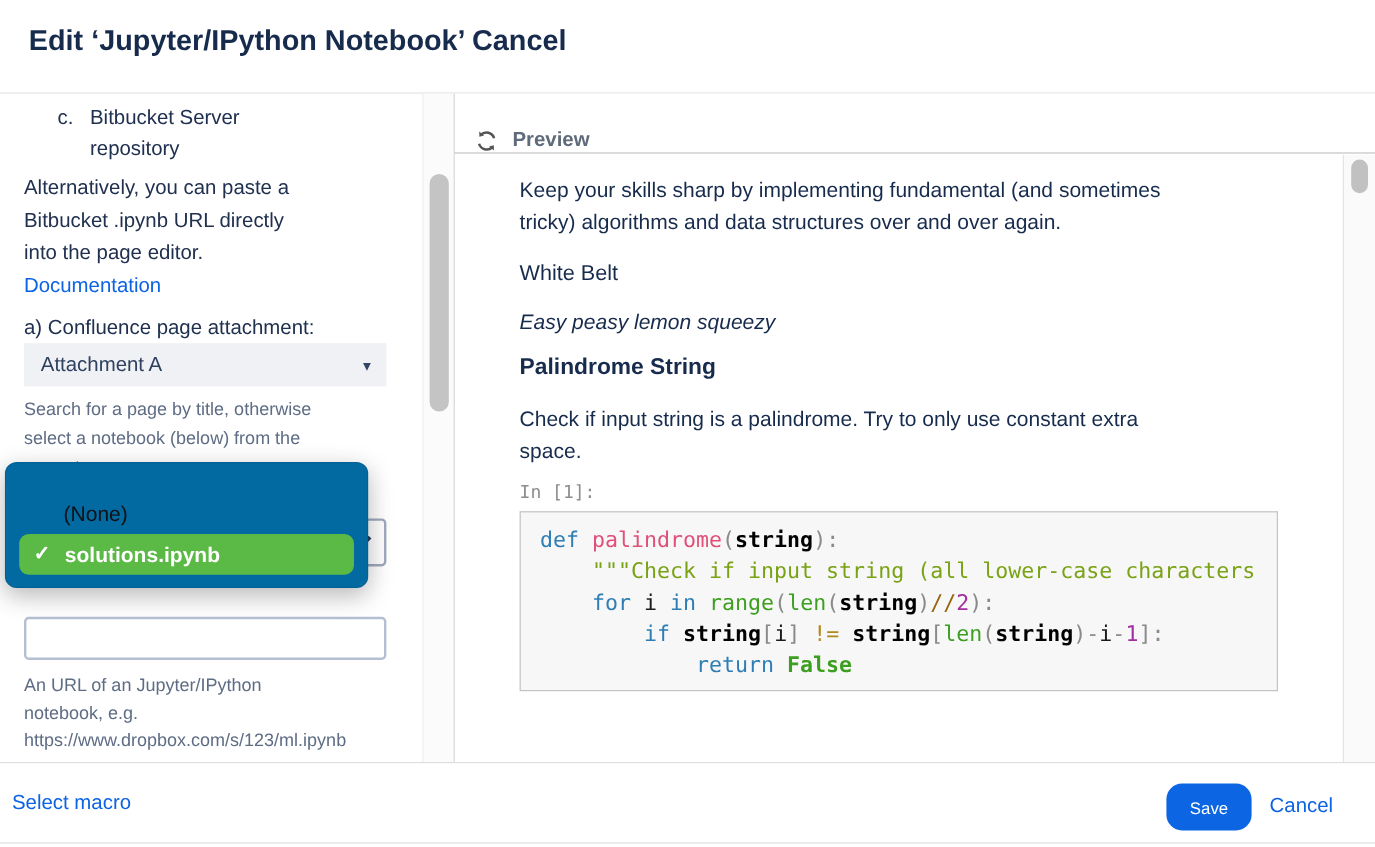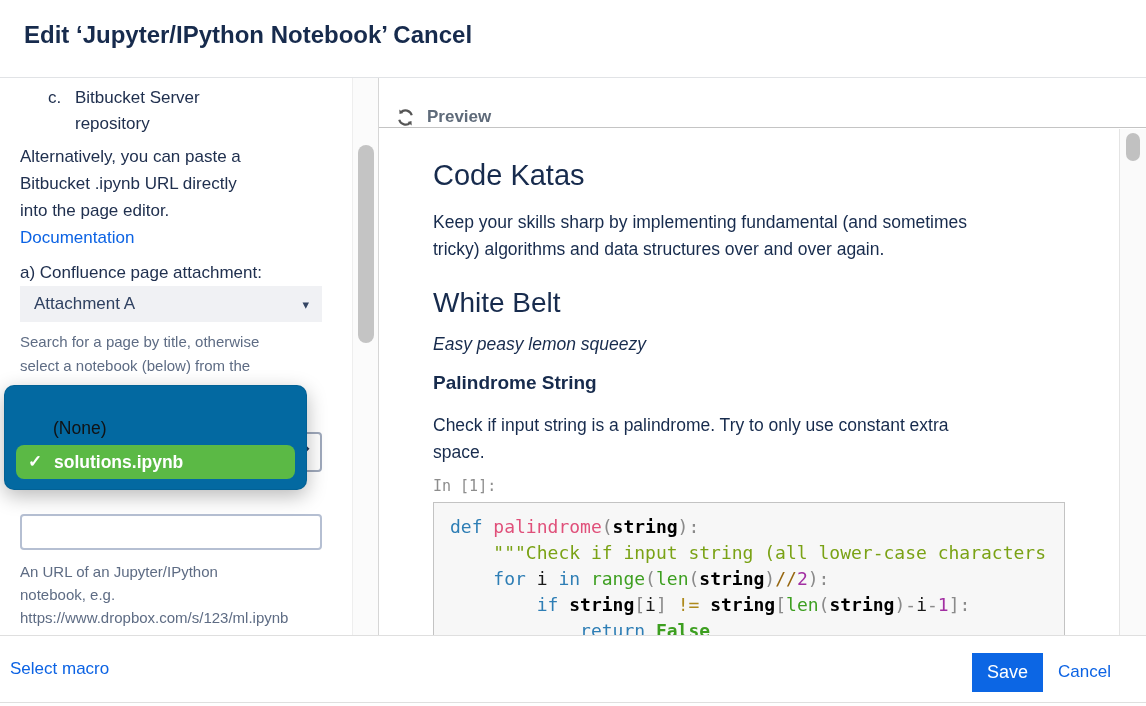--- a/index.html
+++ b/index.html
@@ -44,39 +44,39 @@
 
   
   .preview-panel{position:absolute;left:378px;top:78px;width:768px;height:557px;background:#fff;border-left:1px solid #D6D6D6}
   .preview-header{height:50px;display:flex;align-items:flex-end;gap:12px;padding-left:17px;border-bottom:1px solid #C4C4C4}
   .preview-label{font-size:17px;font-weight:700;color:#5F6B7A}
   .preview-scrollbar{position:absolute;right:0;top:51px;bottom:0;width:27px;background:#FAFAFA;border-left:1px solid #E4E4E4}
   .preview-scrollbar .thumb{position:absolute;left:6px;top:4px;width:14px;height:28px;border-radius:7px;background:#C1C1C1}
   .preview-content{position:absolute;left:0;top:51px;right:28px;bottom:0;overflow:hidden;padding-left:54px;color:var(--heading_navy)}
   .pv-h1{margin-top:28px;font-size:29px;line-height:36px;font-weight:500}
   .pv-p{margin-top:16px;font-size:17.5px;line-height:27px}
-  .pv-h2{margin-top:24px;font-size:28px;line-height:32px;font-weight:500}
+  .pv-h2{margin-top:12px;font-size:18px;line-height:32px;font-weight:500}
   .pv-em{margin-top:13px;font-size:17.5px;line-height:24px;font-style:italic}
   .pv-h3{margin-top:15px;font-size:19px;line-height:24px;font-weight:700}
   .pv-desc{margin-top:17px;font-size:17.5px;line-height:27px}
   .cell-prompt{margin-top:10px;font-family:"DejaVu Sans Mono",monospace;font-size:15px;line-height:20px;color:#8D8D8D}
   .codeblock{margin-top:6px;width:632px;height:150px;background:#F7F7F7;border:1px solid #C3C3C3;
     padding:11px 0 0 16px;font-family:"DejaVu Sans Mono",monospace;font-size:18px;line-height:26px;
     white-space:pre;overflow:hidden;color:#1A1A1A}
   .kw{color:var(--code_keyword)} .fn{color:var(--code_function)} .str{color:var(--code_string)}
   .bi{color:var(--code_builtin)} .num{color:var(--code_number)} .op{color:var(--code_operator)}
   .op2{color:#96660F} .p{color:var(--code_punct)} .var{color:#000;font-weight:bold}
   .bool{color:var(--code_builtin);font-weight:bold}
 
   
   .footer{position:absolute;left:0;top:635px;width:1146px;height:68px;background:#fff;
     border-top:1px solid #DFDFDF;border-bottom:1px solid #DFDFDF}
   .select-macro{position:absolute;left:10px;top:23px;font-size:17px;color:var(--link_blue);text-decoration:none;cursor:pointer}
   .save-btn{position:absolute;left:972px;top:17px;width:71px;height:39px;background:var(--accent_blue);
-    color:#fff;border:none;border-radius:0;font-size:18px;font-family:"Liberation Sans",sans-serif;cursor:pointer}
+    color:#fff;border:none;border-radius:13px;font-size:14px;font-family:"Liberation Sans",sans-serif;cursor:pointer}
   .cancel-link{position:absolute;left:1058px;top:26px;font-size:17px;color:var(--link_blue);text-decoration:none;cursor:pointer}
 
   
   .dropdown-popup{position:absolute;left:4px;top:385px;width:303px;background:#0369a1;border-radius:10px;
     padding:25px 0 10px;box-shadow:0 6px 20px rgba(0,0,0,.28);border:1px solid rgba(0,0,0,.07);z-index:10}
   .dd-item{height:34px;line-height:34px;padding-left:48px;font-size:17.5px;color:#101214;cursor:pointer}
   .dd-item.selected{margin:0 11px;padding-left:0;border-radius:8px;background:var(--selected_green);
     color:#fff;font-weight:700;display:flex;align-items:center}
   .dd-item.selected .check{width:38px;text-align:center;font-size:17px;font-weight:700;flex:none}
 </style>
@@ -123,21 +123,20 @@
   <div class="preview-header">
     <svg width="19" height="19" viewBox="0 0 20 20">
       <path d="M16.6 7.6 A7 7 0 0 0 5.0 4.5" stroke="#555" stroke-width="2.2" fill="none"></path>
       <path d="M7.8 5.2 L3.7 6.2 L3.5 1.7 Z" fill="#555"></path>
       <path d="M3.4 12.4 A7 7 0 0 0 15.0 15.5" stroke="#555" stroke-width="2.2" fill="none"></path>
       <path d="M12.2 14.8 L16.3 13.8 L16.5 18.3 Z" fill="#555"></path>
     </svg>
     <span class="preview-label">Preview</span>
   </div>
   <div class="preview-content">
-    <div class="pv-h1">Code Katas</div>
     <div class="pv-p pre">Keep your skills sharp by implementing fundamental (and sometimes
 tricky) algorithms and data structures over and over again.</div>
     <div class="pv-h2">White Belt</div>
     <div class="pv-em">Easy peasy lemon squeezy</div>
     <div class="pv-h3">Palindrome String</div>
     <div class="pv-desc pre">Check if input string is a palindrome. Try to only use constant extra
 space.</div>
     <div class="cell-prompt">In [1]:</div>
     <div class="codeblock" id="code-lines"><div class="code-line"><span class="kw">def</span><span> </span><span class="fn">palindrome</span><span class="p">(</span><span class="var">string</span><span class="p">):</span></div><div class="code-line"><span>    </span><span class="str">"""Check if input string (all lower-case characters</span></div><div class="code-line"><span>    </span><span class="kw">for</span><span> i </span><span class="kw">in</span><span> </span><span class="bi">range</span><span class="p">(</span><span class="bi">len</span><span class="p">(</span><span class="var">string</span><span class="p">)</span><span class="op2">//</span><span class="num">2</span><span class="p">):</span></div><div class="code-line"><span>        </span><span class="kw">if</span><span> </span><span class="var">string</span><span class="p">[</span><span>i</span><span class="p">]</span><span> </span><span class="op">!=</span><span> </span><span class="var">string</span><span class="p">[</span><span class="bi">len</span><span class="p">(</span><span class="var">string</span><span class="p">)</span><span class="p">-</span><span>i</span><span class="p">-</span><span class="num">1</span><span class="p">]:</span></div><div class="code-line"><span>            </span><span class="kw">return</span><span> </span><span class="bool">False</span></div></div>
   </div>

